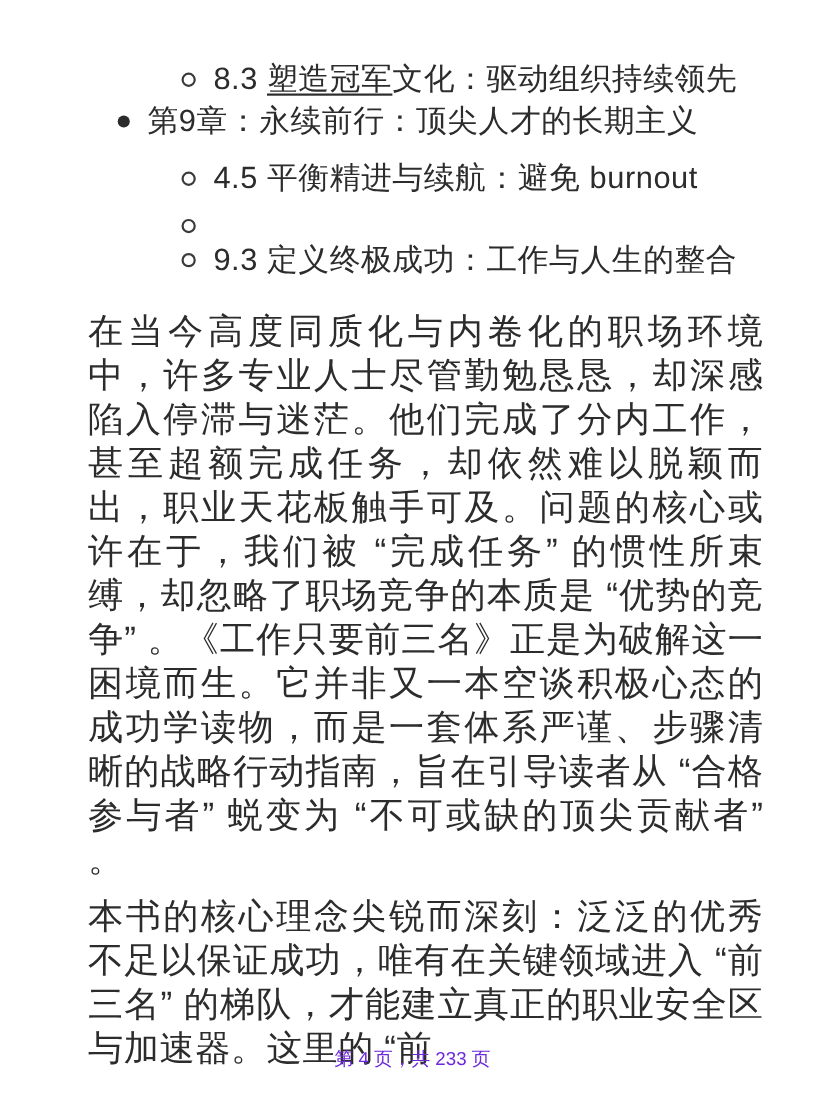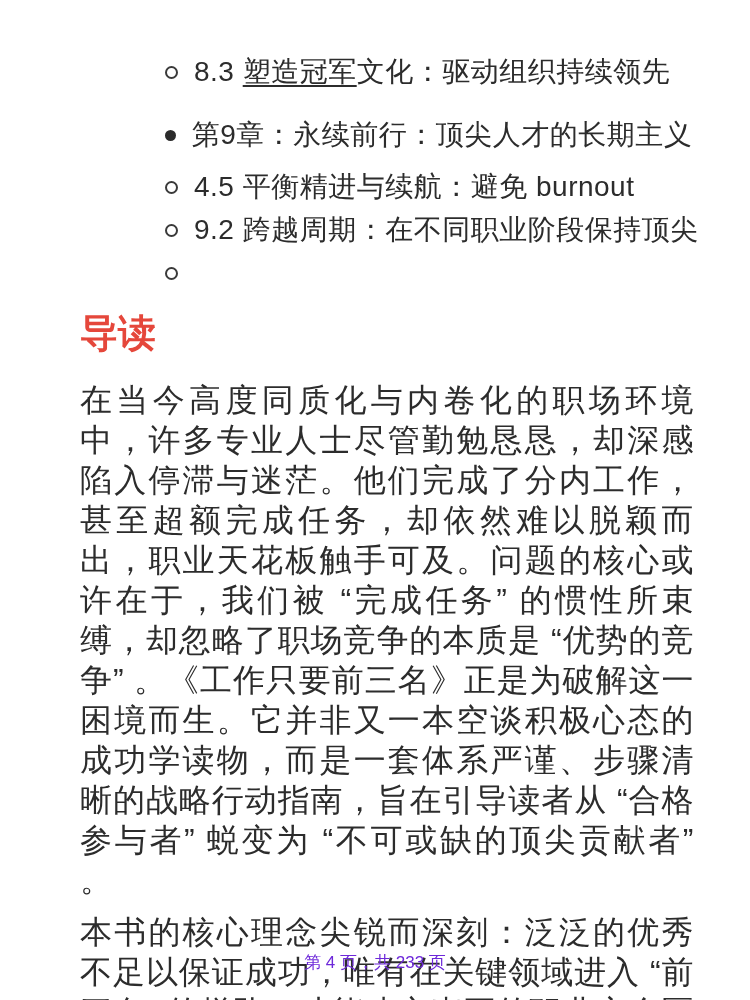--- a/index.html
+++ b/index.html
@@ -11,22 +11,22 @@
     overflow: hidden;
   }
   .page { position: relative; width: 750px; height: 1000px; background: #fff; }
 
   
   .toc { list-style: none; margin: 0; padding: 53px 0 0 0; }
   .toc li { display: flex; align-items: flex-start; font-size: 28px; line-height: 38px; }
   .toc li.sub { margin-left: 165px; }
   .toc li.top { margin-left: 107px; }
   .toc li .item-text { letter-spacing: 0.5px; }
-  .li-83 { margin-bottom: 25px; }
-  .li-ch9 { margin-bottom: 14px; justify-content: center; }
+  .li-83 { }
+  .li-ch9 { margin-bottom: 14px; }
   .li-91, .li-92 { margin-bottom: 5px; }
 
   .bullet { flex: 0 0 auto; margin-right: 16px; border-radius: 50%; }
   .bullet.hollow { width: 9px; height: 9px; border: 2px solid #3a3a3a; margin-top: 13px; }
   .bullet.filled { width: 11px; height: 11px; background: #2b2b2b; margin-top: 14px; }
 
   .toc-link { text-decoration: underline; text-underline-offset: 4px; text-decoration-thickness: 1.5px; cursor: pointer; }
 
   
   .section-heading {
@@ -73,27 +73,26 @@
     <li class="top li-ch9">
       <span class="bullet filled"></span>
       <span class="item-text">第9章：永续前行：顶尖人才的长期主义</span>
     </li>
     <li class="sub li-91">
       <span class="bullet hollow"></span>
       <span class="item-text">4.5 平衡精进与续航：避免 burnout</span>
     </li>
     <li class="sub li-92">
       <span class="bullet hollow"></span>
-      <span class="item-text">9.2 跨越周期：在不同职业阶段保持顶尖</span>
     </li>
     <li class="sub li-93">
       <span class="bullet hollow"></span>
+      <span class="item-text">9.3 定义终极成功：工作与人生的整合</span>
     </li>
   </ul>
 
-  <h2 class="section-heading" style="color: rgb(229, 71, 59);">导读</h2>
 
   <p class="body-para">在当今高度同质化与内卷化的职场环境中，许多专业人士尽管勤勉恳恳，却深感陷入停滞与迷茫。他们完成了分内工作，甚至超额完成任务，却依然难以脱颖而出，职业天花板触手可及。问题的核心或许在于，我们被 “完成任务” 的惯性所束缚，却忽略了职场竞争的本质是 “优势的竞争” 。《工作只要前三名》正是为破解这一困境而生。它并非又一本空谈积极心态的成功学读物，而是一套体系严谨、步骤清晰的战略行动指南，旨在引导读者从 “合格参与者” 蜕变为 “不可或缺的顶尖贡献者” 。</p>
   <p class="body-para">本书的核心理念尖锐而深刻：泛泛的优秀不足以保证成功，唯有在关键领域进入 “前三名” 的梯队，才能建立真正的职业安全区与加速器。这里的 “前</p>
 
   <div class="footer">第 4 页，共 233 页</div>
 
 </div>
 
 </body></html>

